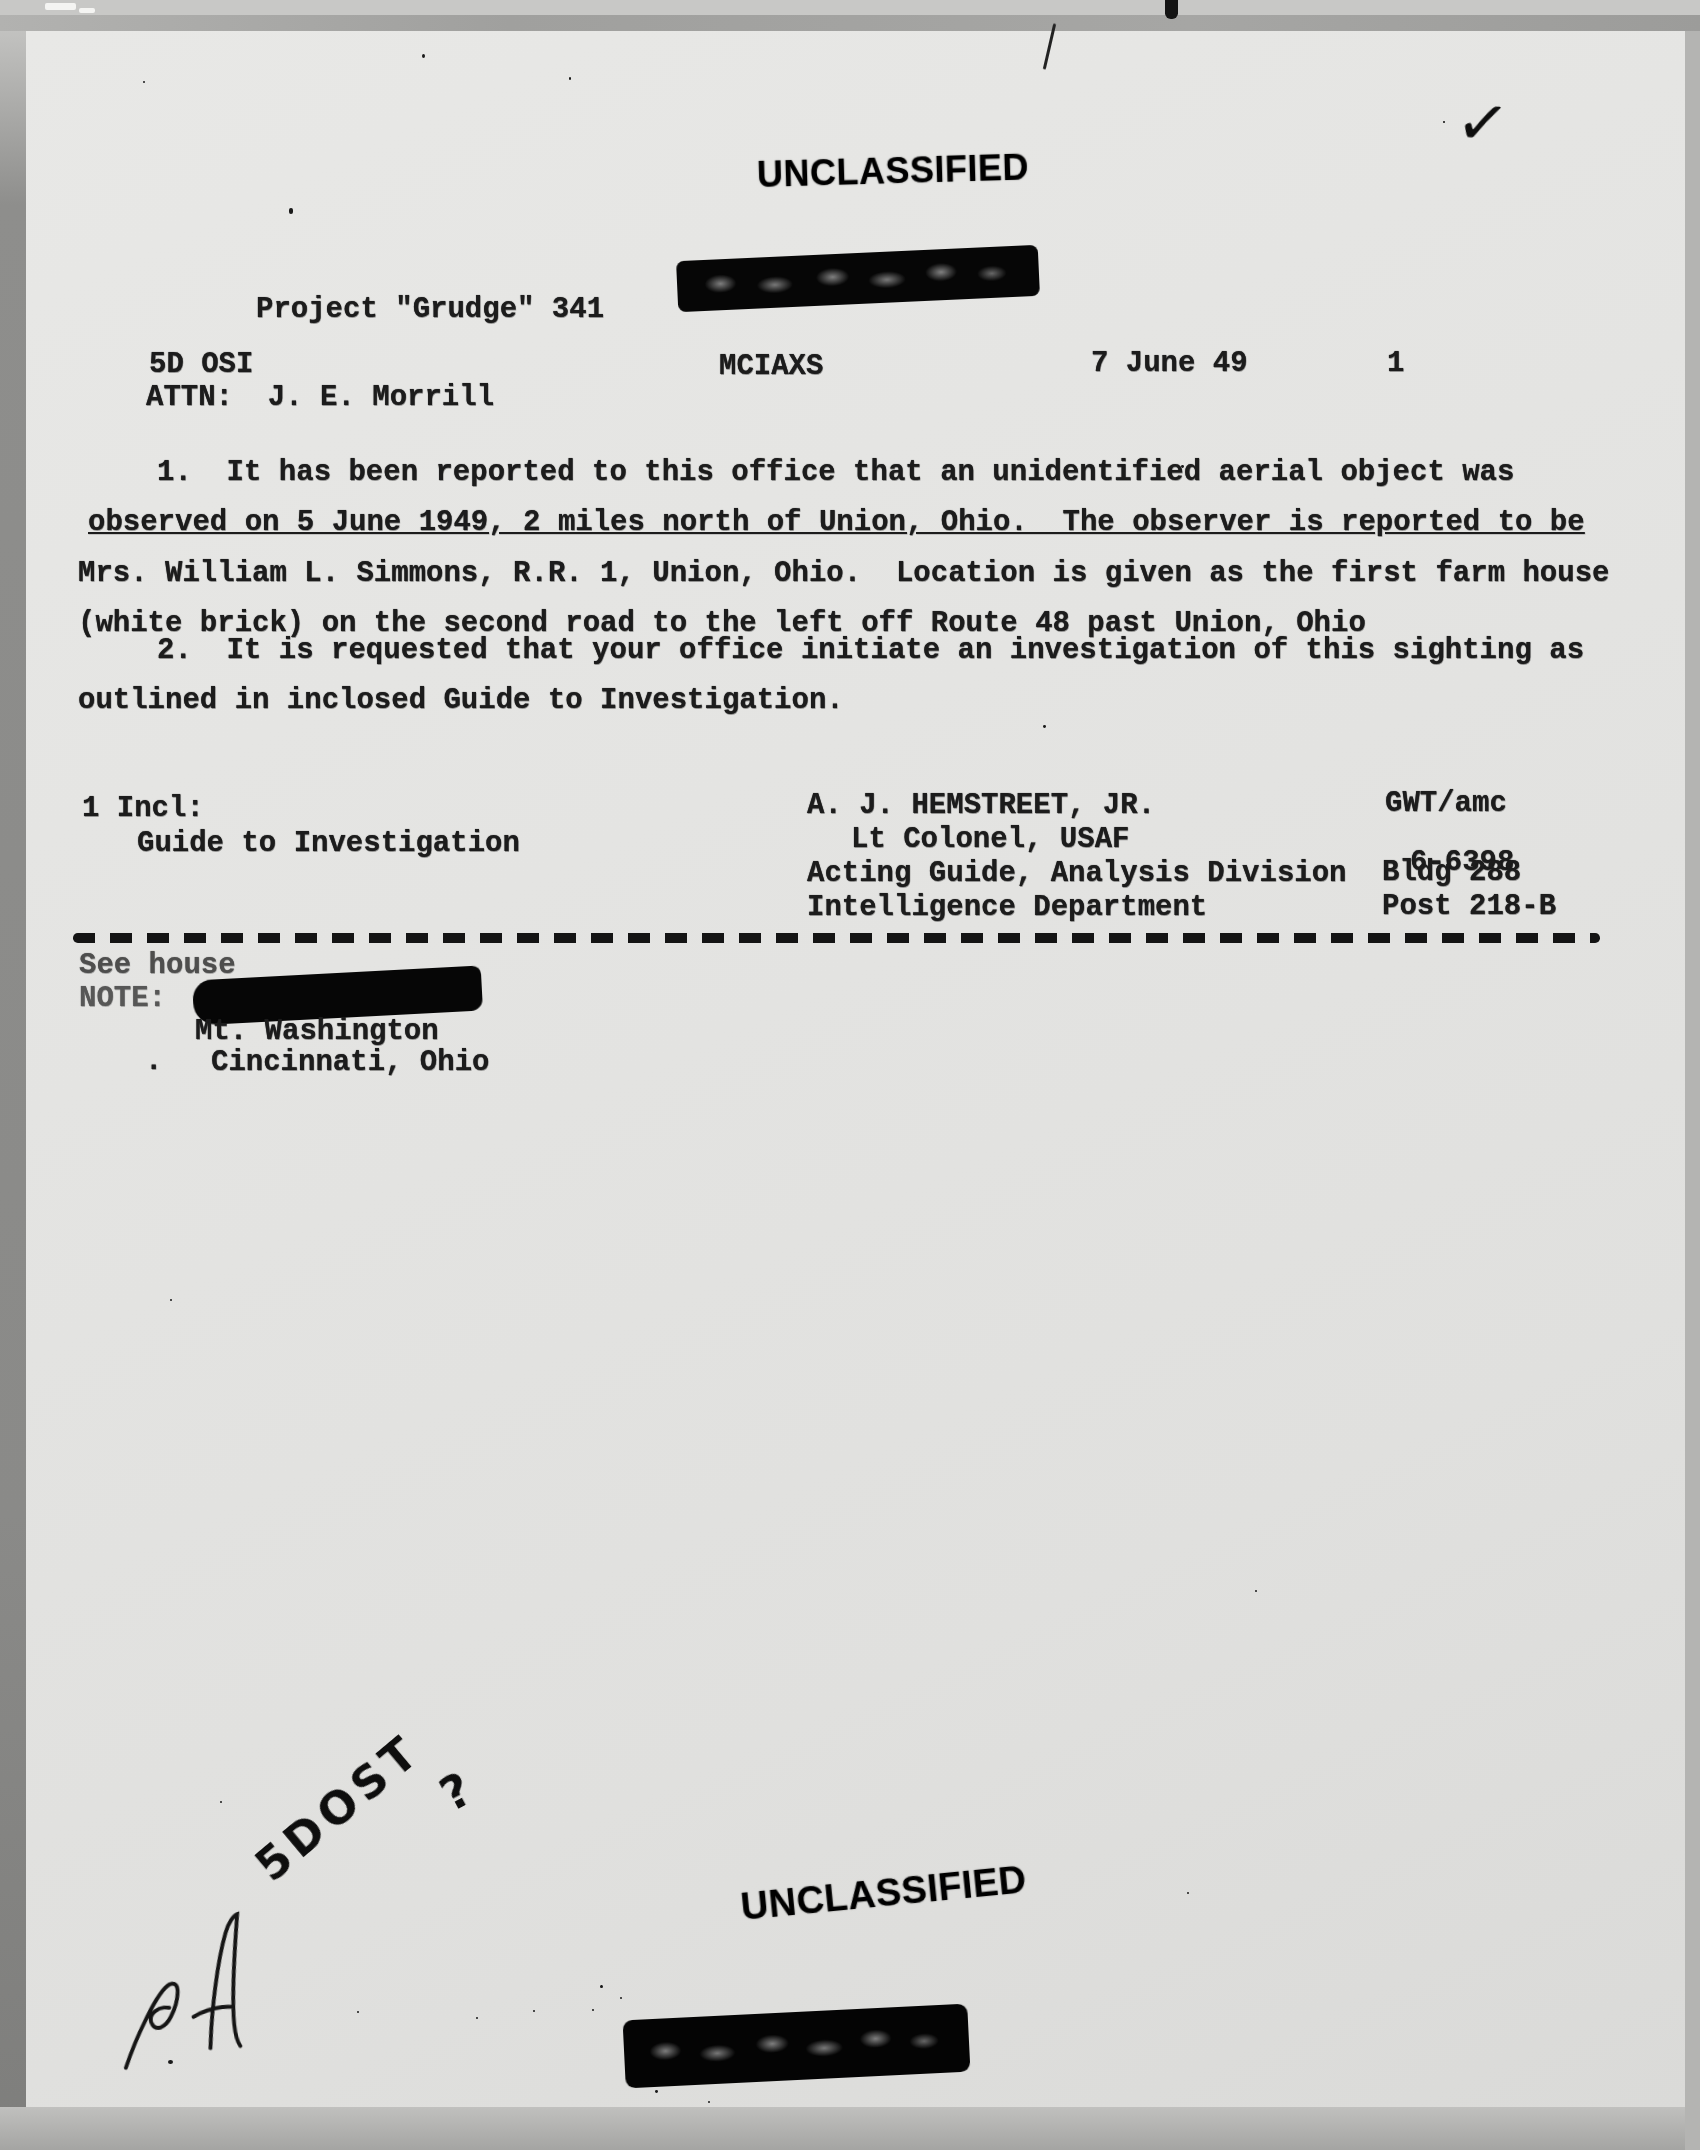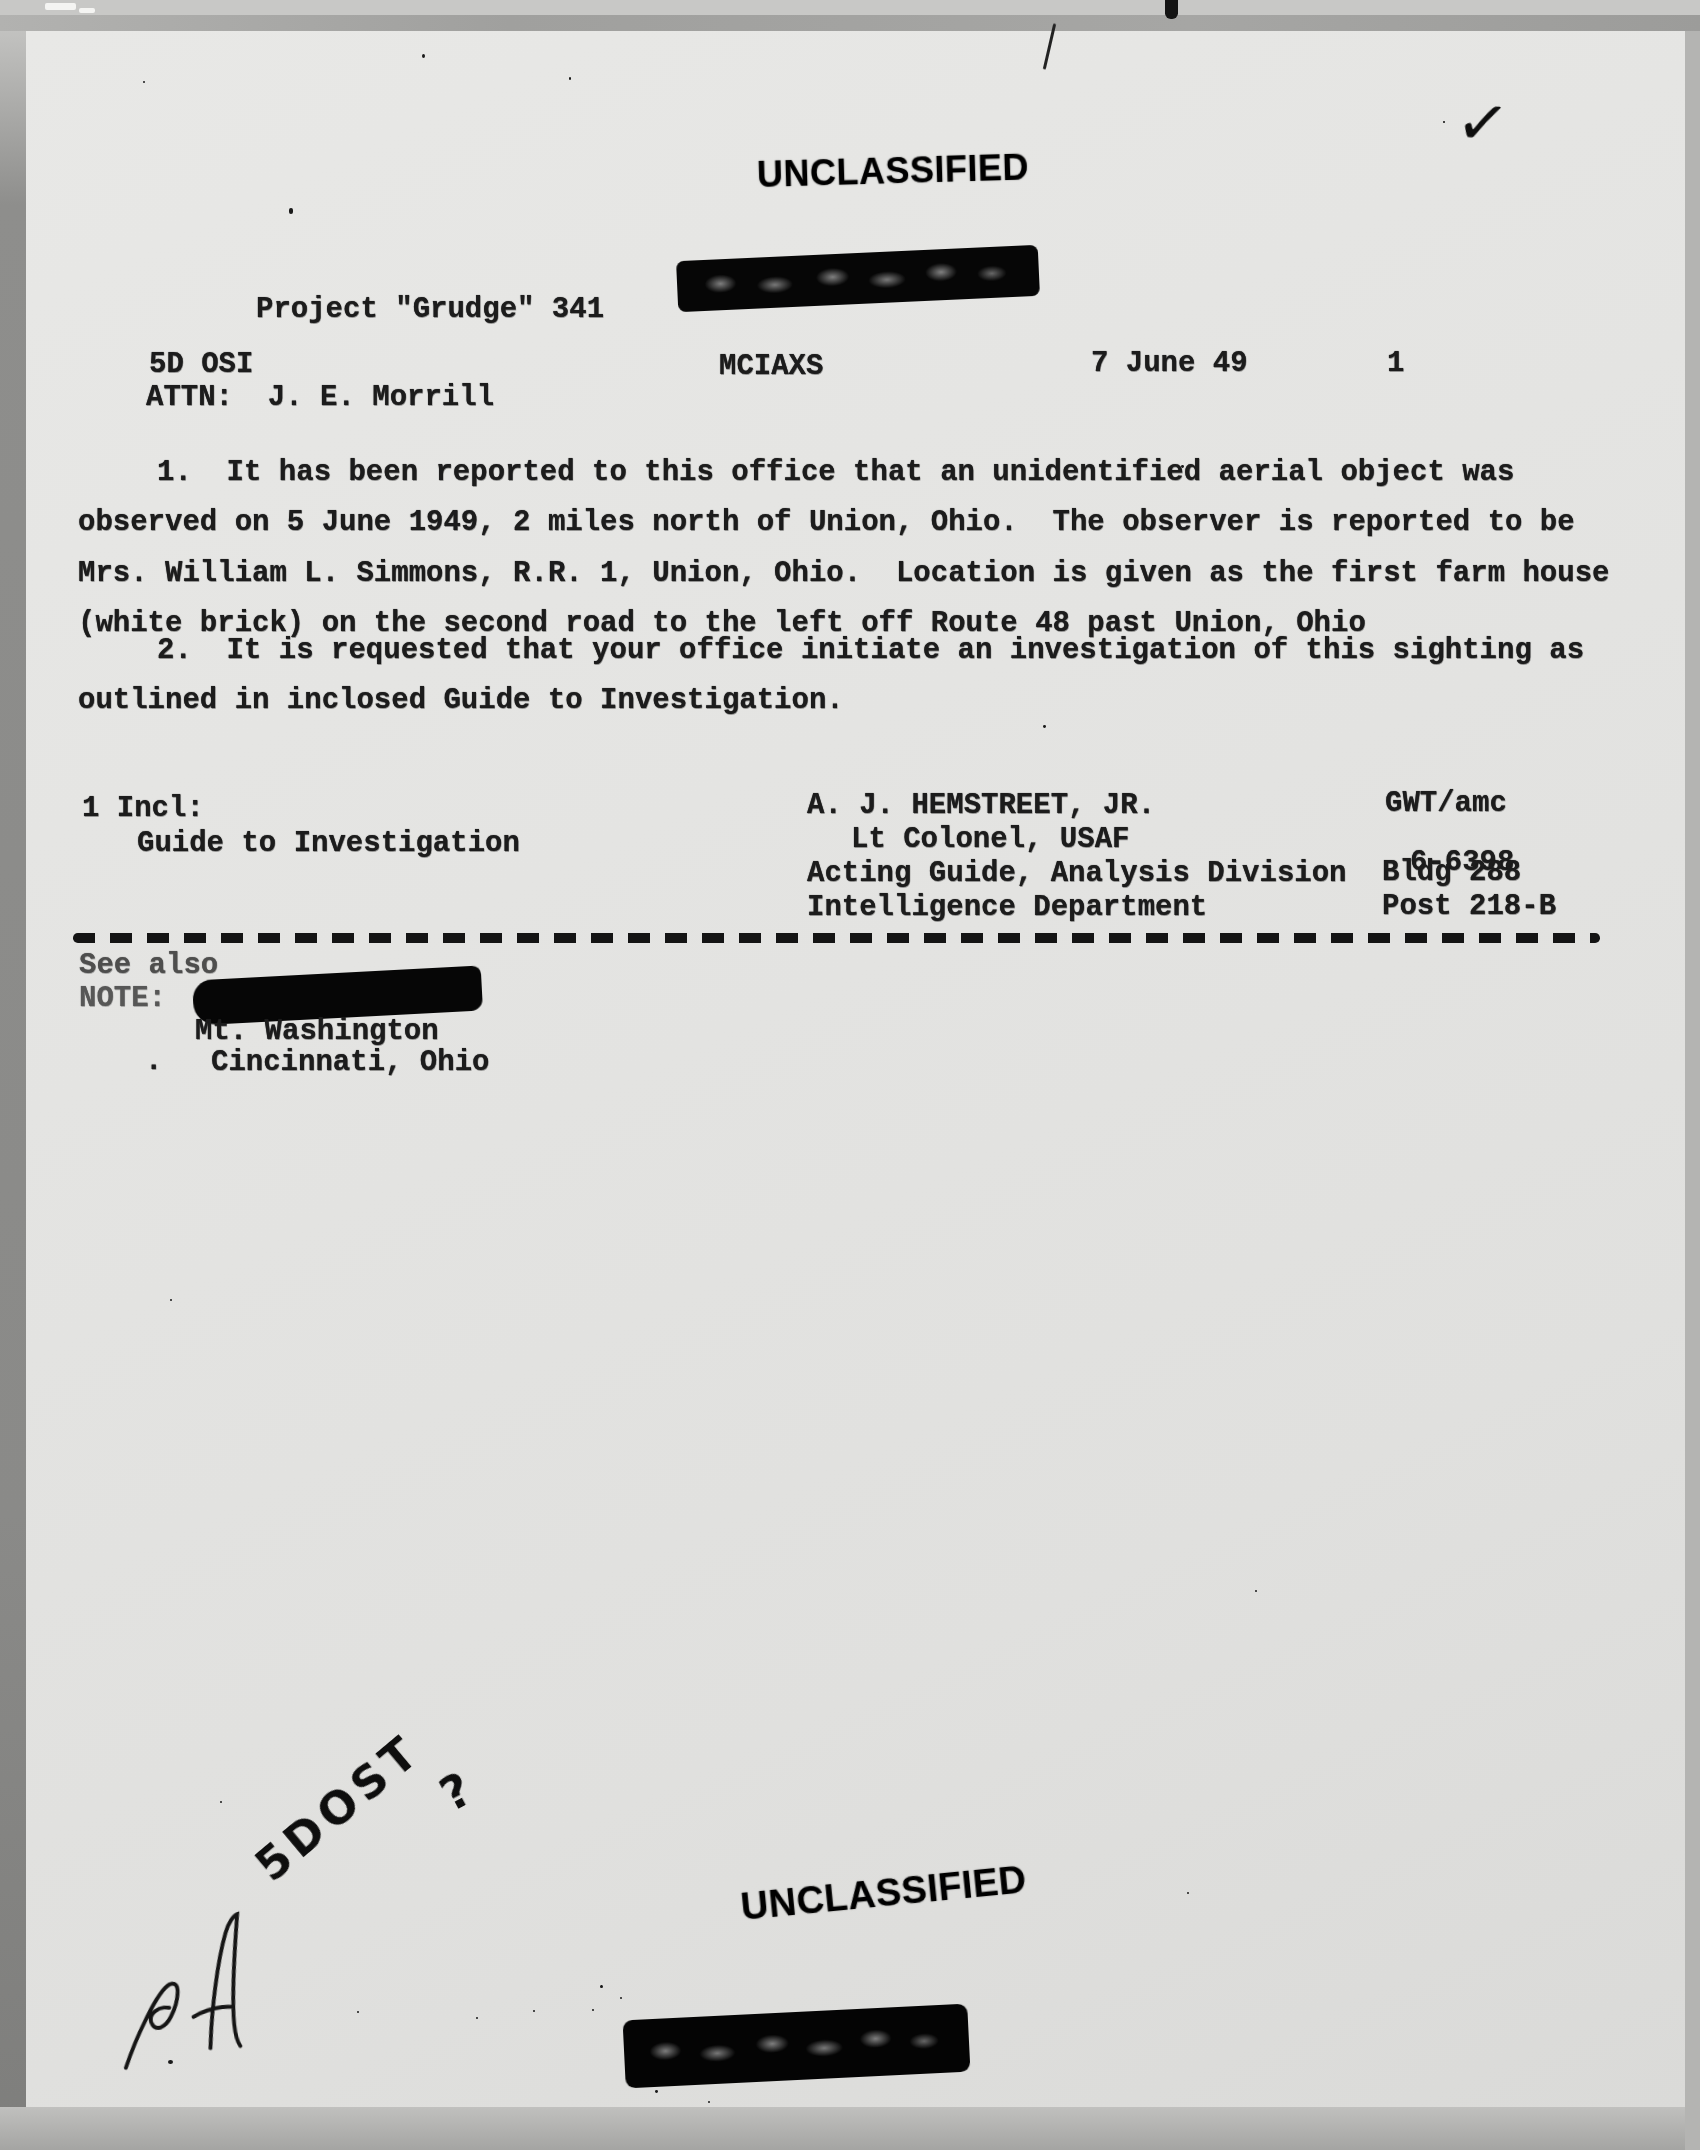--- a/index.html
+++ b/index.html
@@ -60,21 +60,21 @@
 <div class="redact mottled" style="left:677px;top:253px;width:362px;height:51px;border-radius:7.8px;transform:rotate(-2.6deg);"></div>
 
 <div class="typed" style="left:256px;top:295px;">Project "Grudge" 341</div>
 <div class="typed" style="left:149px;top:350px;">5D OSI</div>
 <div class="typed" style="left:146px;top:383px;">ATTN:  J. E. Morrill</div>
 <div class="typed" style="left:688px;top:352px;margin-left:31px;">MCIAXS</div>
 <div class="typed" style="left:1091px;top:349px;">7 June 49</div>
 <div class="typed" style="left:1387px;top:349px;">1</div>
 
 <div class="typed" style="left:157px;top:458px;">1.  It has been reported to this office that an unidentified aerial object was</div>
-<div class="typed" style="left:78px;top:508px;">observed on 5 June 1949, 2 miles north of Union, Ohio.  The observer is reported to be</div>
+<div class="typed" style="left:88px;top:508px;text-decoration:underline;">observed on 5 June 1949, 2 miles north of Union, Ohio.  The observer is reported to be</div>
 <div class="typed" style="left:78px;top:559px;">Mrs. William L. Simmons, R.R. 1, Union, Ohio.  Location is given as the first farm house</div>
 <div class="typed" style="left:78px;top:609px;">(white brick) on the second road to the left off Route 48 past Union, Ohio</div>
 
 <div class="typed" style="left:157px;top:636px;">2.  It is requested that your office initiate an investigation of this sighting as</div>
 <div class="typed" style="left:78px;top:686px;">outlined in inclosed Guide to Investigation.</div>
 
 <div class="typed" style="left:82px;top:794px;">1 Incl:</div>
 <div class="typed" style="left:137px;top:829px;">Guide to Investigation</div>
 
 <div class="typed" style="left:807px;top:791px;">A. J. HEMSTREET, JR.</div>
@@ -82,21 +82,21 @@
 <div class="typed" style="left:807px;top:859px;">Acting Guide, Analysis Division</div>
 <div class="typed" style="left:807px;top:893px;">Intelligence Department</div>
 
 <div class="typed" style="left:1385px;top:789px;">GWT/amc</div>
 <div class="typed" style="left:1382px;top:848px;margin-left:28px;">6-6398</div>
 <div class="typed" style="left:1382px;top:858px;">Bldg 288</div>
 <div class="typed" style="left:1382px;top:892px;">Post 218-B</div>
 
 <div class="dashline" style="left:73px;top:933px;width:1527px;"></div>
 
-<div class="typed" style="left:79px;top:951px;opacity:.75;">See also</div>
+<div class="typed" style="left:79px;top:951px;opacity:.75;">See house</div>
 <div class="typed" style="left:79px;top:984px;opacity:.7;">NOTE:</div>
 <div class="redact" style="left:193px;top:973px;width:289px;height:45px;border-radius:19.4px 8.7px 11.6px 22px;transform:rotate(-3deg);"></div>
 <div class="typed" style="left:195px;top:1017px;">Mt. Washington</div>
 <div class="typed" style="left:211px;top:1048px;">Cincinnati, Ohio</div>
 <div class="typed" style="left:145px;top:1047px;">.</div>
 
 <div class="hand" style="left:279px;top:1839px;font-size:45px;font-weight:600;letter-spacing:5.8px;transform:rotate(-40deg);transform-origin:left bottom;filter:blur(0.3px);">5DOST</div>
 <div class="hand" style="left:442px;top:1764px;font-size:47px;font-weight:600;transform:rotate(-28deg);filter:blur(0.3px);">?</div>
 <svg class="abs" style="left:108px;top:1890px;transform:rotate(-6deg);filter:blur(0.3px);" width="170" height="179" viewBox="0 0 350 370">
   <path d="M18,352 C46,290 100,200 126,190 C152,182 140,228 122,256 C108,278 86,286 80,264 C76,246 98,232 120,238

